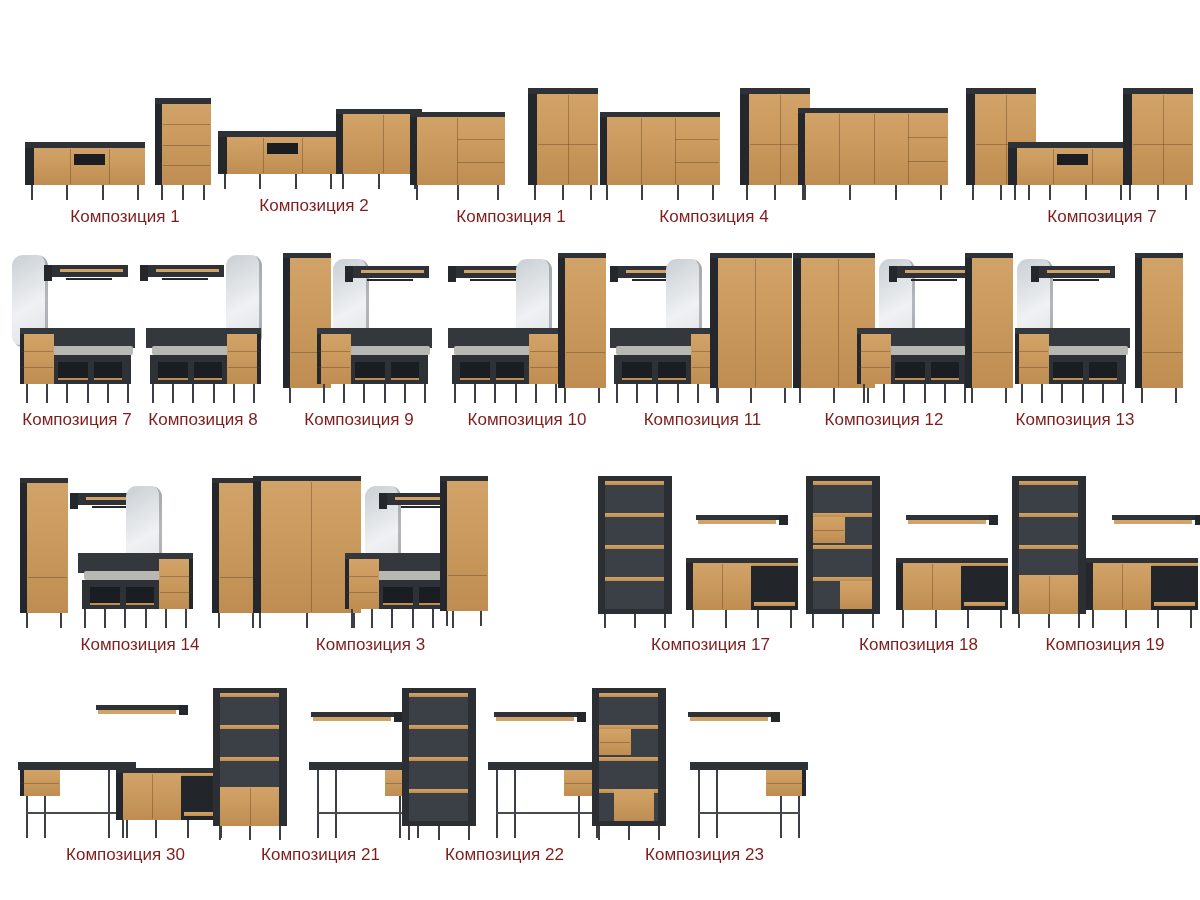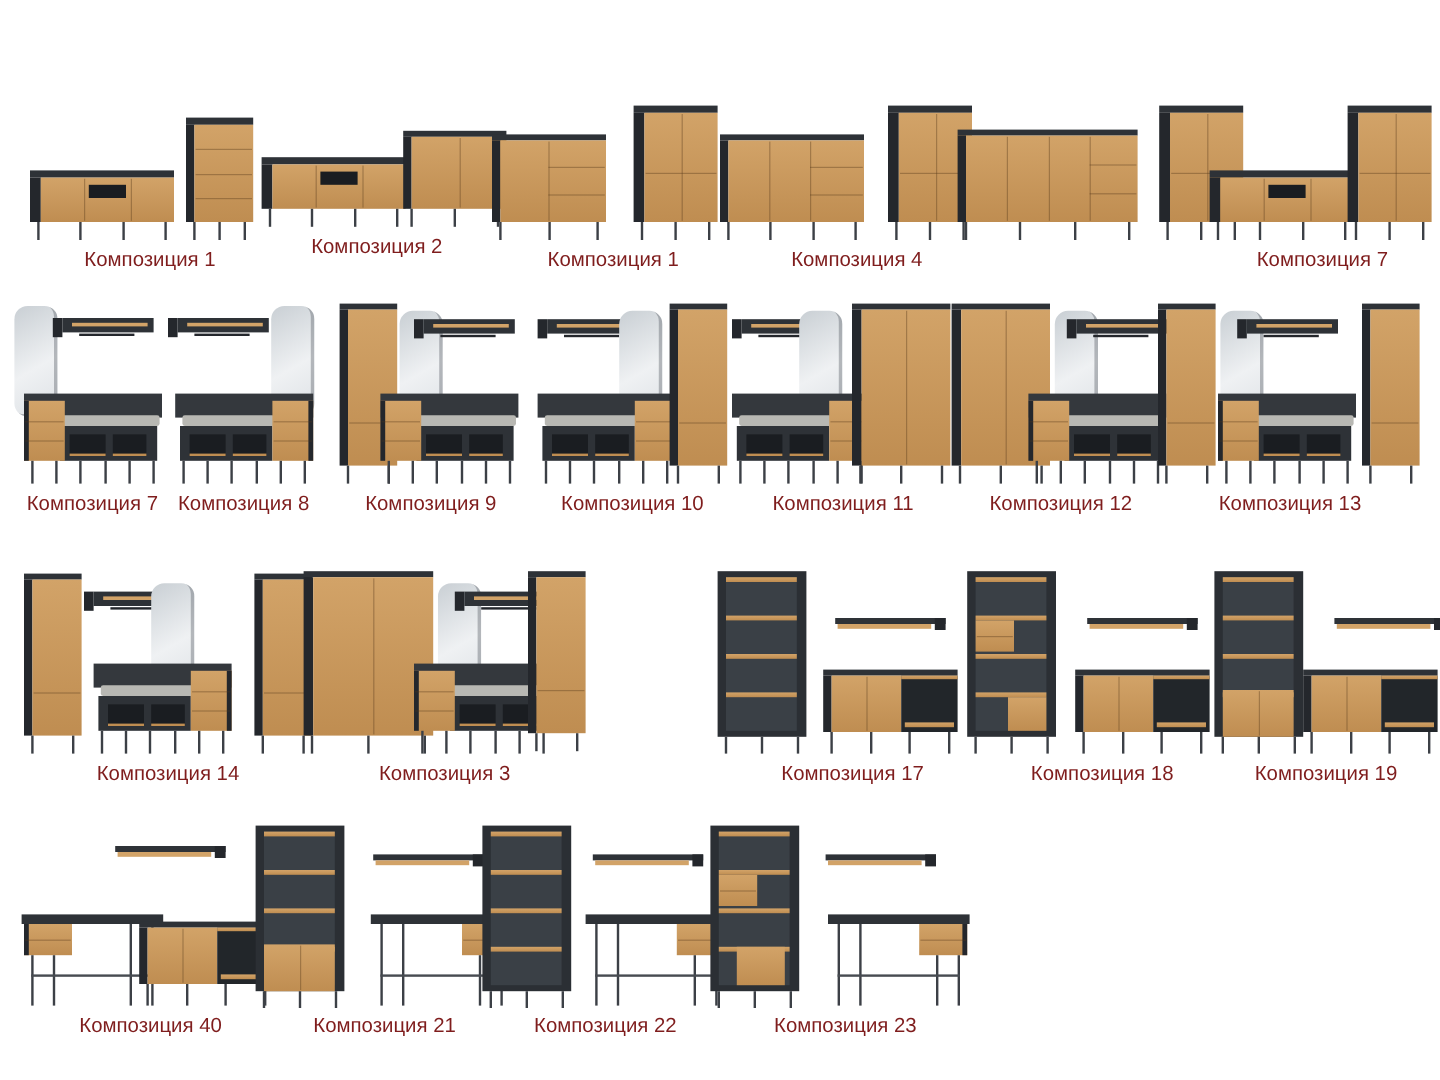--- a/index.html
+++ b/index.html
@@ -855,21 +855,21 @@
             <div class="abs woodline" style="left:3px;right:3px;bottom:4px;height:4px"></div>
           </div>
           <div class="legsrow" style="top:52px;height:18px">
             <div class="leg"></div>
             <div class="leg"></div>
             <div class="leg"></div>
             <div class="leg"></div>
           </div>
         </div>
       </div>
-      <div class="caption">Композиция 40</div>
+      <div class="caption">Композиция 30</div>
     </div>
   <div class="card" style="left:213px;top:688px;width:215px">
       <div class="scene" style="height:150px">
         <div class="piece" style="left:0px;top:0px;width:74px;height:152px">
           <div class="abs" style="left:0;right:0;top:0;height:138px;background:#2b2f34"></div>
           <div class="abs" style="left:7px;width:59px;top:5px;height:128px;background:#3a4046"></div>
           <div class="abs woodline" style="left:7px;width:59px;top:5px;height:4px"></div>
           <div class="abs woodline" style="left:7px;width:59px;top:37px;height:4px"></div>
           <div class="abs woodline" style="left:7px;width:59px;top:69px;height:4px"></div>
           <div class="abs woodline" style="left:7px;width:59px;top:101px;height:4px"></div>

